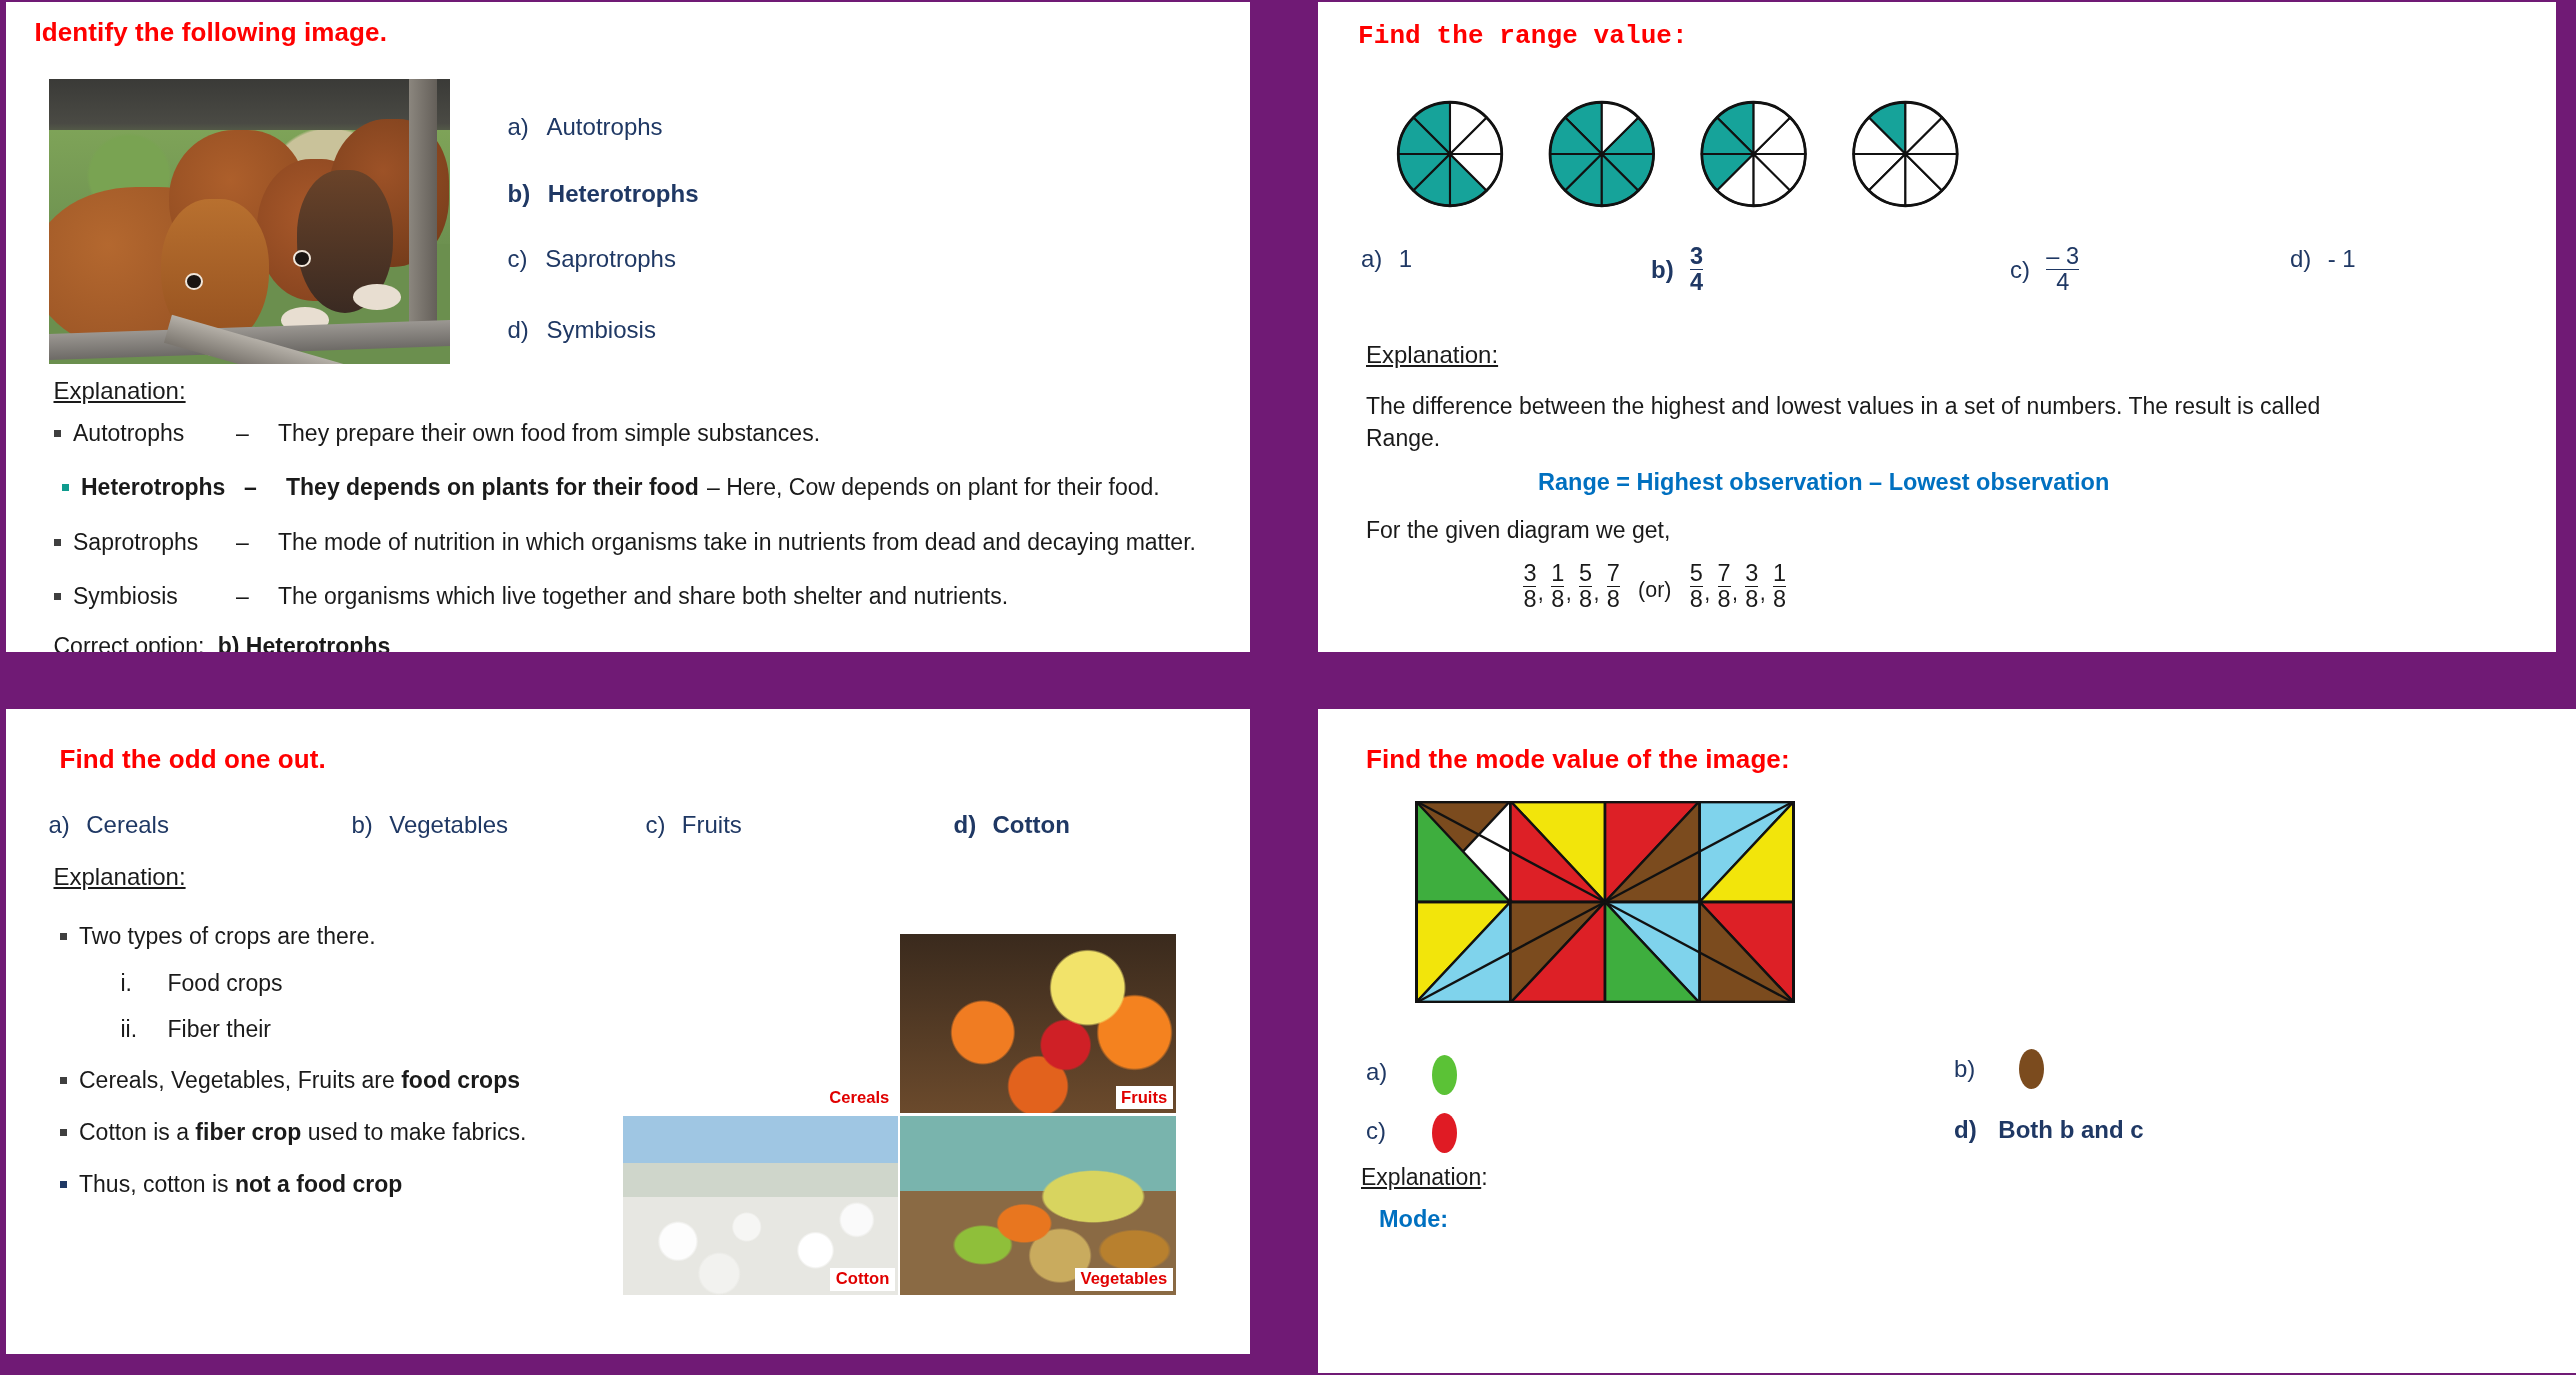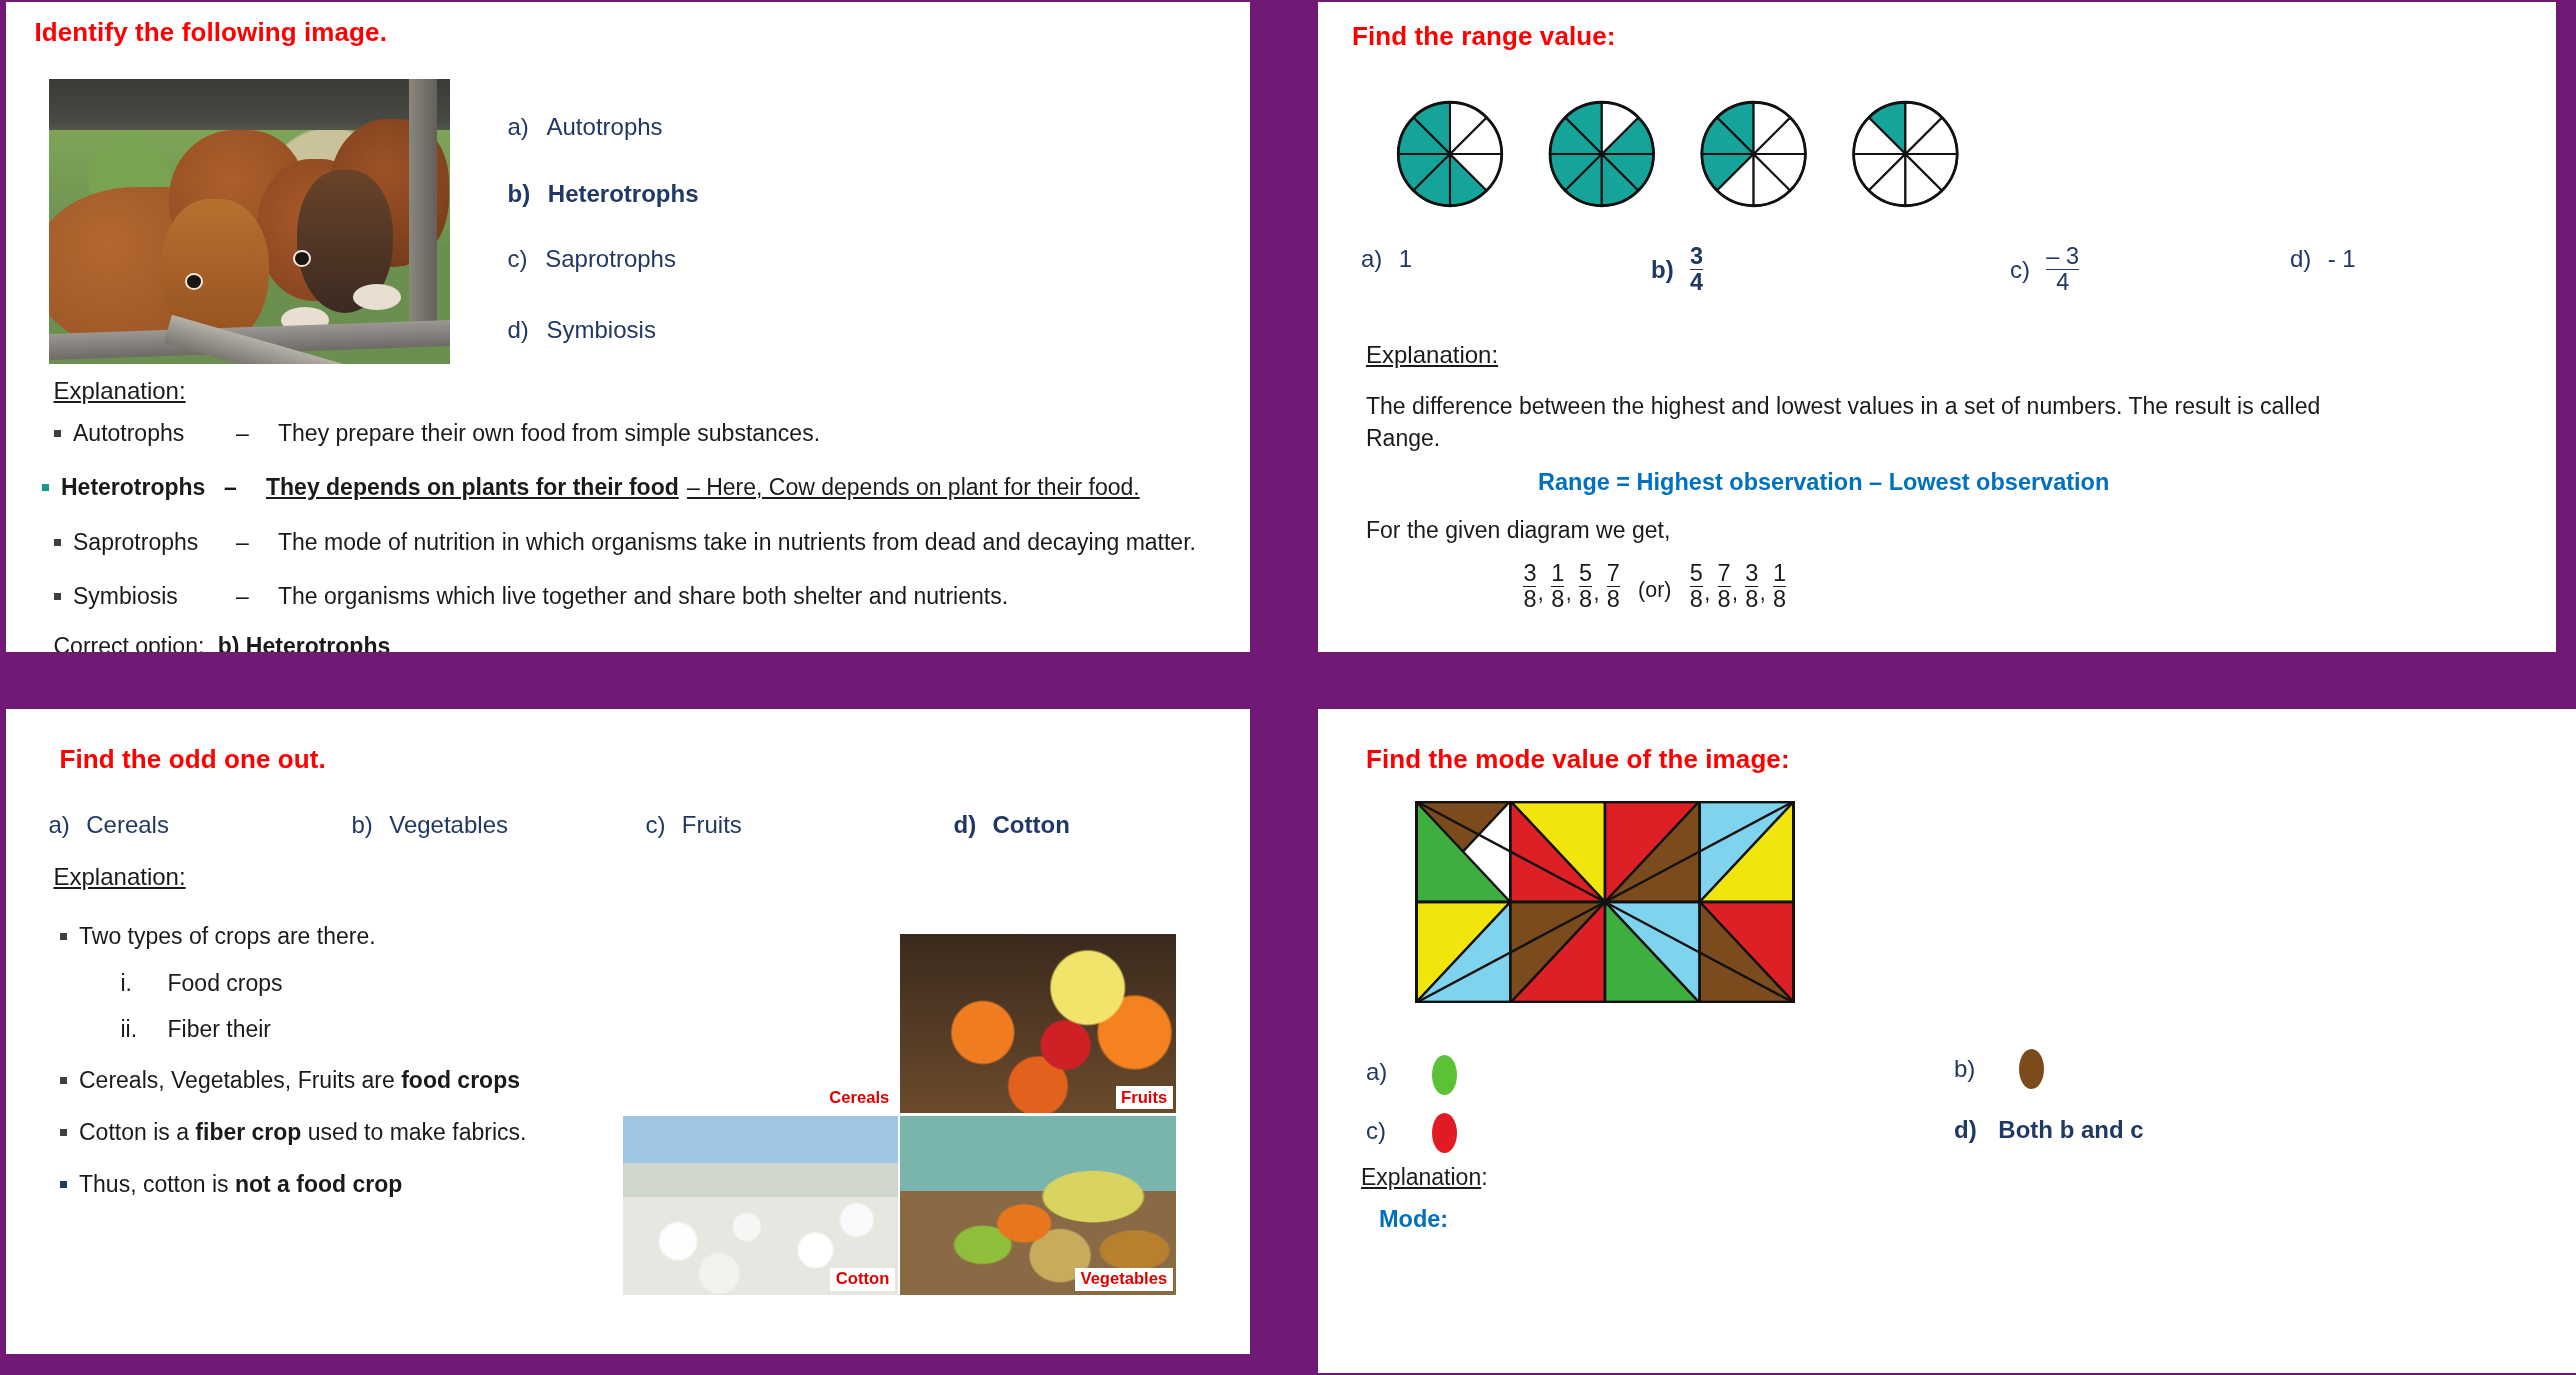--- a/index.html
+++ b/index.html
@@ -144,40 +144,40 @@
       <span>d)</span>
       <span style="padding-left:11px;">Symbiosis</span>
     </div>
 
     <div class="expl-head" style="left:48px;top:375px;">Explanation:</div>
 
     <div class="bulletrow" style="left:48px;top:418px;">
       <span class="sq"></span><span style="display:inline-block;width:163px;">Autotrophs</span><span style="display:inline-block;width:42px;">–</span><span>They prepare their own food from simple substances.</span>
     </div>
 
-    <div class="bulletrow teal bold" style="left:36px;top:472px;font-weight:bold;text-decoration:underline;">
+    <div class="bulletrow teal bold" style="left:56px;top:472px;font-weight:bold;">
       <span class="sq tealsq"></span><span style="display:inline-block;width:163px;">Heterotrophs</span><span style="display:inline-block;width:42px;">–</span><span>They depends on plants for their food</span><span style="font-weight:normal;padding-left:8.3px;">– Here, Cow depends on plant for their food.</span>
     </div>
 
     <div class="bulletrow" style="left:48px;top:527px;">
       <span class="sq"></span><span style="display:inline-block;width:163px;">Saprotrophs</span><span style="display:inline-block;width:42px;">–</span><span>The mode of nutrition in which organisms take in nutrients from dead and decaying matter.</span>
     </div>
 
     <div class="bulletrow" style="left:48px;top:581px;">
       <span class="sq"></span><span style="display:inline-block;width:163px;">Symbiosis</span><span style="display:inline-block;width:42px;">–</span><span>The organisms which live together and share both shelter and nutrients.</span>
     </div>
 
     <div class="body-txt" style="left:48px;top:631px;">
       <span>Correct option:</span>
       <span class="bold" style="font-weight:bold;padding-left:7px;">b) Heterotrophs</span>
     </div>
   </div>
 
   <div class="panel" id="panel-tr">
-    <div class="q-title" style="left:34px;top:19.4px;">Find the range value:</div>
+    <div class="q-title" style="left:40px;top:19.4px;font-family:Liberation Mono, monospace;">Find the range value:</div>
 
     <svg class="pies" width="692" height="138" viewBox="0 0 1000 200">
       <g transform="translate(100,100)">
         <path d="M0,0 L0,-75 A75,75 0 0,0 -53,-53 Z" fill="#16A39A" stroke="#111" stroke-width="3"></path>
         <path d="M0,0 L-53,-53 A75,75 0 0,0 -75,0 Z" fill="#16A39A" stroke="#111" stroke-width="3"></path>
         <path d="M0,0 L-75,0 A75,75 0 0,0 -53,53 Z" fill="#16A39A" stroke="#111" stroke-width="3"></path>
         <path d="M0,0 L-53,53 A75,75 0 0,0 0,75 Z" fill="#16A39A" stroke="#111" stroke-width="3"></path>
         <path d="M0,0 L0,75 A75,75 0 0,0 53,53 Z" fill="#16A39A" stroke="#111" stroke-width="3"></path>
         <path d="M0,0 L53,53 A75,75 0 0,0 75,0 Z" fill="#fff" stroke="#111" stroke-width="3"></path>
         <path d="M0,0 L75,0 A75,75 0 0,0 53,-53 Z" fill="#fff" stroke="#111" stroke-width="3"></path>

